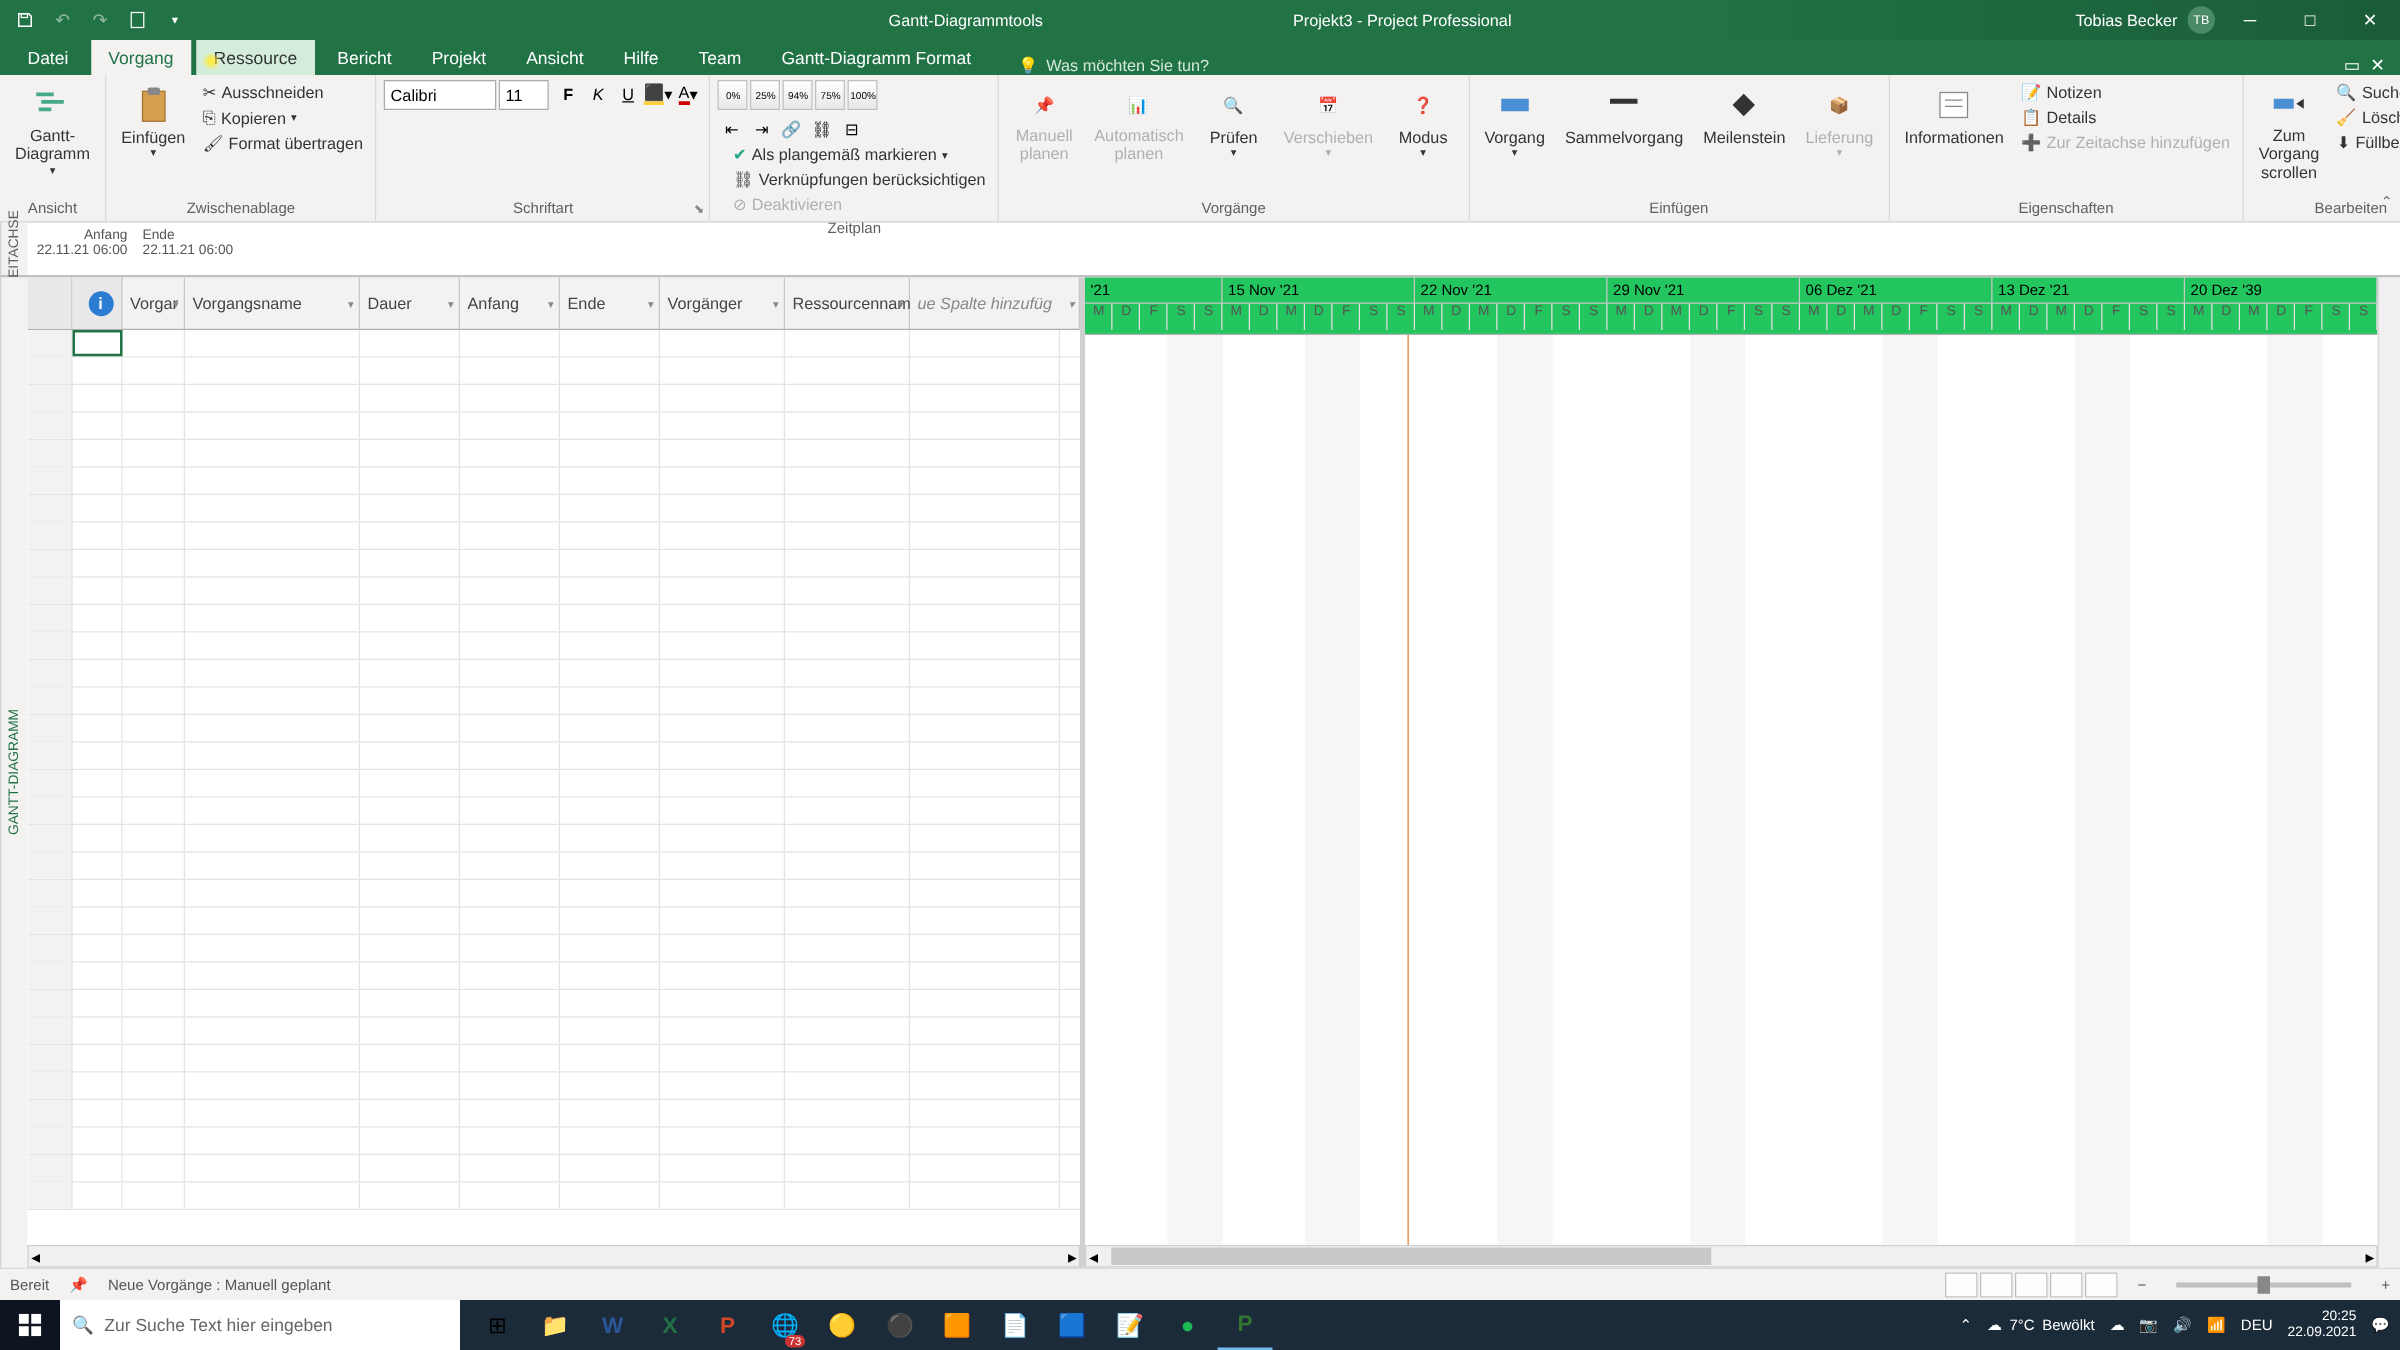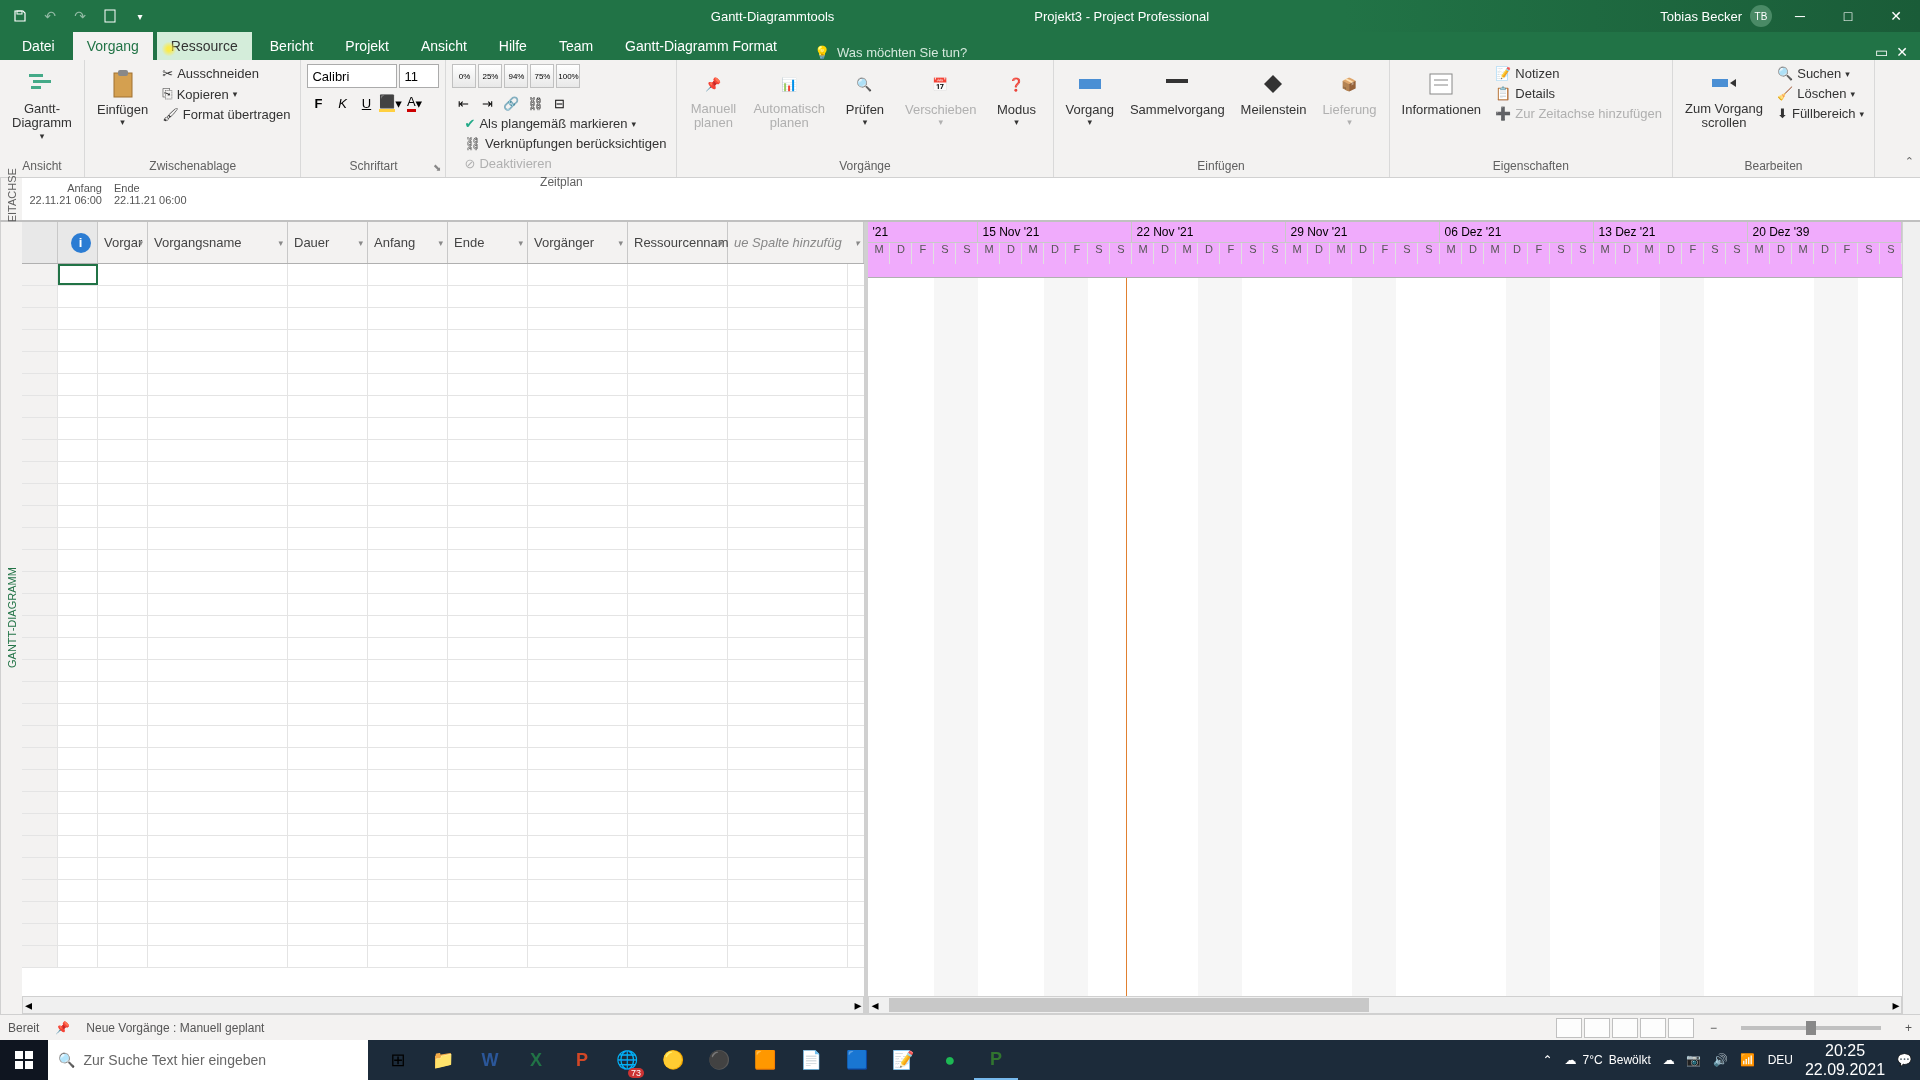--- a/index.html
+++ b/index.html
@@ -62,21 +62,21 @@
 .row-hdr-col { width: 36px; background:#e8e8e8; }
 .info-col { width: 40px; background:#e8e8e8; display:flex; align-items:center; justify-content:center; }
 .info-col .info-badge { width:20px; height:20px; border-radius:50%; background:#2b7cd3; color:#fff; display:flex; align-items:center; justify-content:center; font-size:13px; font-weight:bold; }
 .grid-body { flex:1; overflow:hidden; background:#fff; position:relative; }
 .grid-body .row { height: 22px; display:flex; border-bottom:1px solid #e4e4e4; }
 .grid-body .cell { border-right: 1px solid #e4e4e4; }
 .grid-body .row-hdr { width:36px; background:#f3f2f1; }
 .selected-cell { outline: 2px solid #217346; outline-offset:-2px; }
 
 .gantt-pane { flex:1; display:flex; flex-direction:column; }
-.gantt-header { height: 56px; background:#f0abfc; border-bottom:1px solid #b0b0b0; }
+.gantt-header { height: 46px; background:#22c55e; border-bottom:1px solid #b0b0b0; }
 .gantt-header .week-row { height:21px; display:flex; font-size:12px; }
 .gantt-header .day-row { height:21px; display:flex; font-size:11px; color:#555; }
 .week-cell { border-right:1px solid #c8c8c8; border-bottom:1px solid #c8c8c8; padding-left:4px; display:flex; align-items:center; }
 .day-cell { width:22px; border-right:1px solid #e0e0e0; text-align:center; }
 .gantt-body { flex:1; position:relative; overflow:hidden; background:#fff; }
 .gantt-body .weekend { position:absolute; top:0; bottom:0; width:44px; background:#f6f6f6; }
 .gantt-body .today-line { position:absolute; top:0; bottom:0; width:1px; background:#e08030; left:258px; }
 
 
 .scroll-row { height: 18px; display:flex; }
@@ -90,21 +90,21 @@
 .zoom-slider::after { content:''; width:10px; height:14px; background:#888; position:absolute; left:65px; top:-5px; }
 
 
 .taskbar { height: 40px; background: #1c2b3a; display:flex; align-items:center; }
 .tb-start { width:48px; height:40px; background:#0f1520; display:flex; align-items:center; justify-content:center; }
 .tb-search { flex:0 0 320px; height:40px; background:#fff; display:flex; align-items:center; padding-left:10px; gap:8px; color:#666; font-size:14px; }
 .tb-icons { display:flex; align-items:center; gap:2px; margin-left:8px; }
 .tb-icon { width:44px; height:40px; display:flex; align-items:center; justify-content:center; font-size:18px; cursor:pointer; position:relative; }
 .tb-tray { margin-left:auto; display:flex; align-items:center; gap:12px; padding-right:8px; color:#fff; font-size:12px; }
 .tb-weather { display:flex; align-items:center; gap:6px; }
-.tb-time { text-align:center; line-height:1.2; font-size:16px; }
+.tb-time { text-align:right; line-height:1.2; font-size:11px; }
 </style>
 </head>
 <body>
 
 <div class="title-bar">
   <div class="title-bar-left">
     <div class="title-bar-btn">
         <svg width="14" height="14" viewBox="0 0 14 14">
           <path d="M2 2h8l2 2v8H2z" fill="none" stroke="#fff" stroke-width="1.2"></path>
           <rect x="4" y="2" width="5" height="3" fill="none" stroke="#fff"></rect>
@@ -196,21 +196,21 @@
         <div class="small-btn">
             <span>🖌</span>
             <span>Format übertragen</span>
           </div>
       </div>
     </div>
     <div class="ribbon-group-label">Zwischenablage</div>
   </div>
 
   <div class="ribbon-group" style="position:relative">
-    <div class="ribbon-group-content" style="flex-direction:column;gap:4px">
+    <div class="ribbon-group-content" style="flex-direction:row;gap:4px">
       <div style="display:flex;gap:2px">
         <input class="font-select font-name" value="Calibri" style="">
         <input class="font-select font-size" value="11" style="">
       </div>
       <div style="display:flex;gap:2px;align-items:center">
         <span class="fmt-btn" style="font-weight:bold">F</span>
         <span class="fmt-btn" style="font-style:italic">K</span>
         <span class="fmt-btn" style="text-decoration:underline">U</span>
         <span class="fmt-btn"><span style="border-bottom:3px solid #ffd040">⬛</span>▾</span>
         <span class="fmt-btn"><span style="border-bottom:3px solid #c00">A</span>▾</span>

